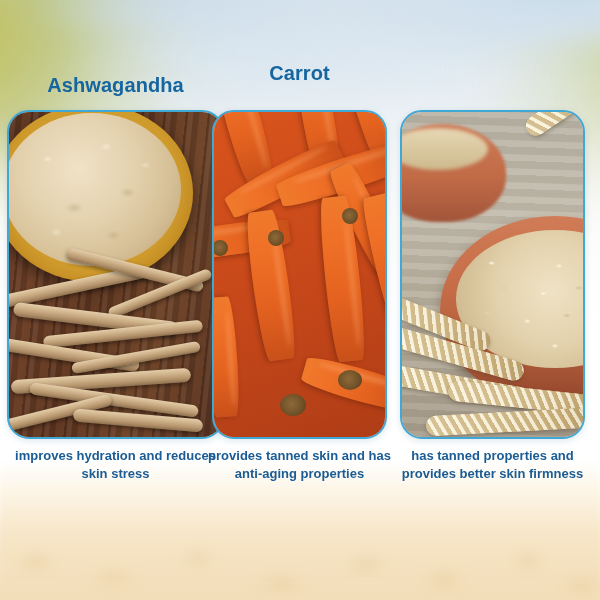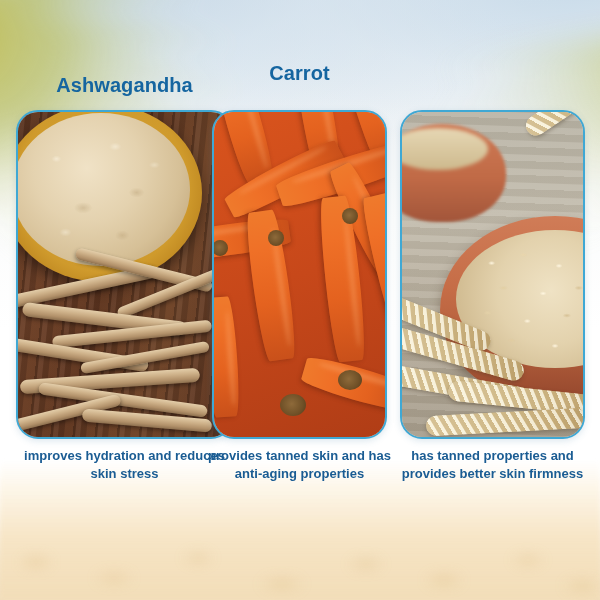--- a/index.html
+++ b/index.html
@@ -115,21 +115,21 @@
   
   .columns {
     position: absolute;
     inset: 0;
   }
   .col {
     position: absolute;
     top: 0;
     height: 600px;
   }
-  .col-1 { left: 16px;  width: 217px; }
+  .col-1 { left: 7px;  width: 217px; }
   .col-2 { left: 212px; width: 175px; }
   .col-3 { left: 400px; width: 185px; }
 
   
   .title {
     position: absolute;
     left: 0; right: 0;
     text-align: center;
     color: #1565a0;
     font-weight: 700;

